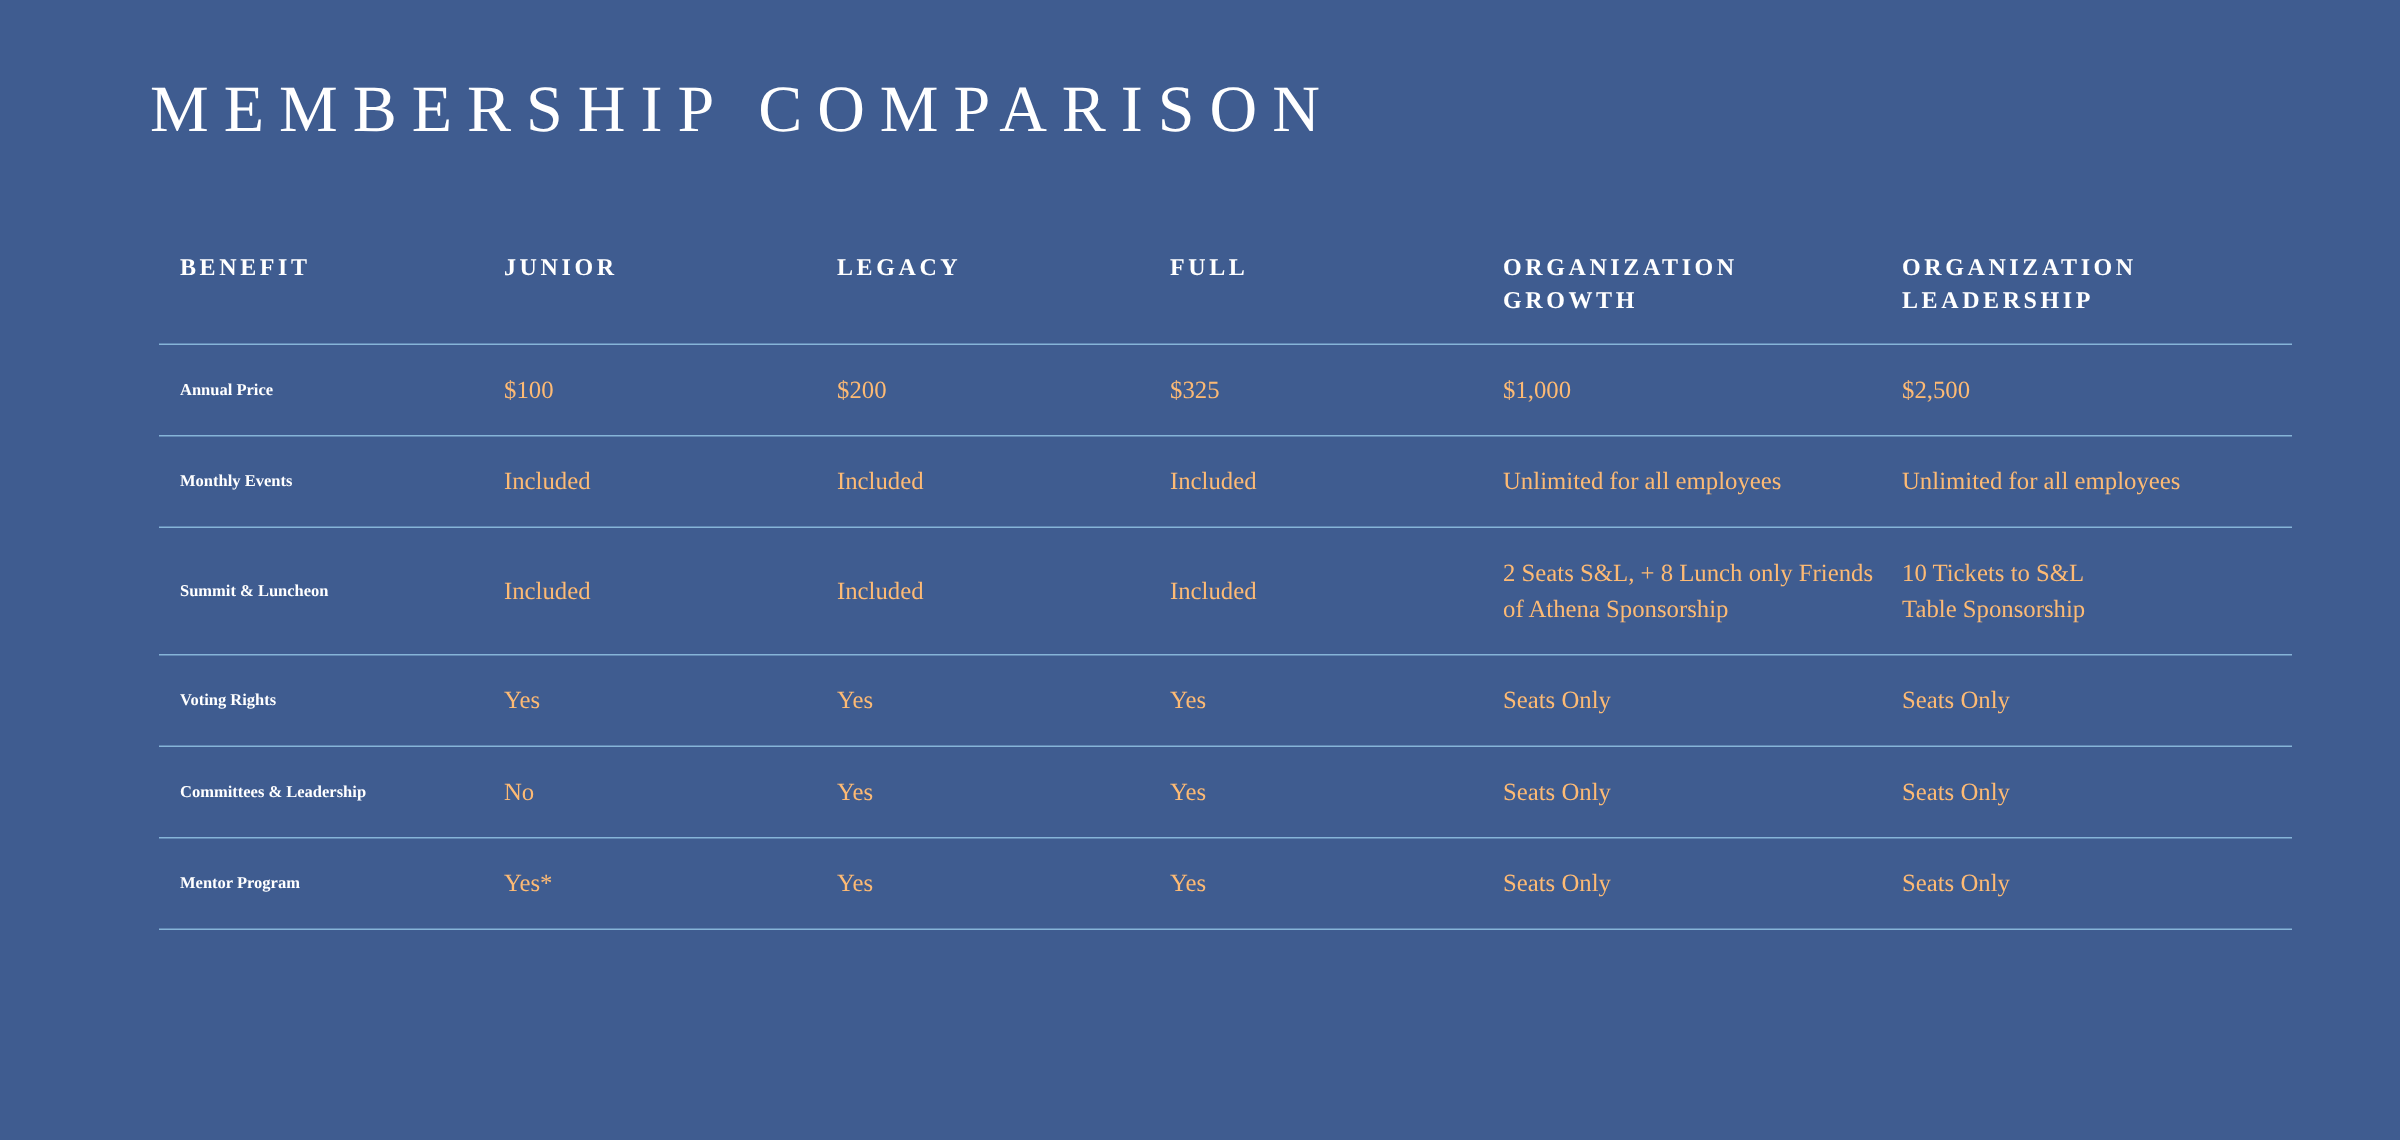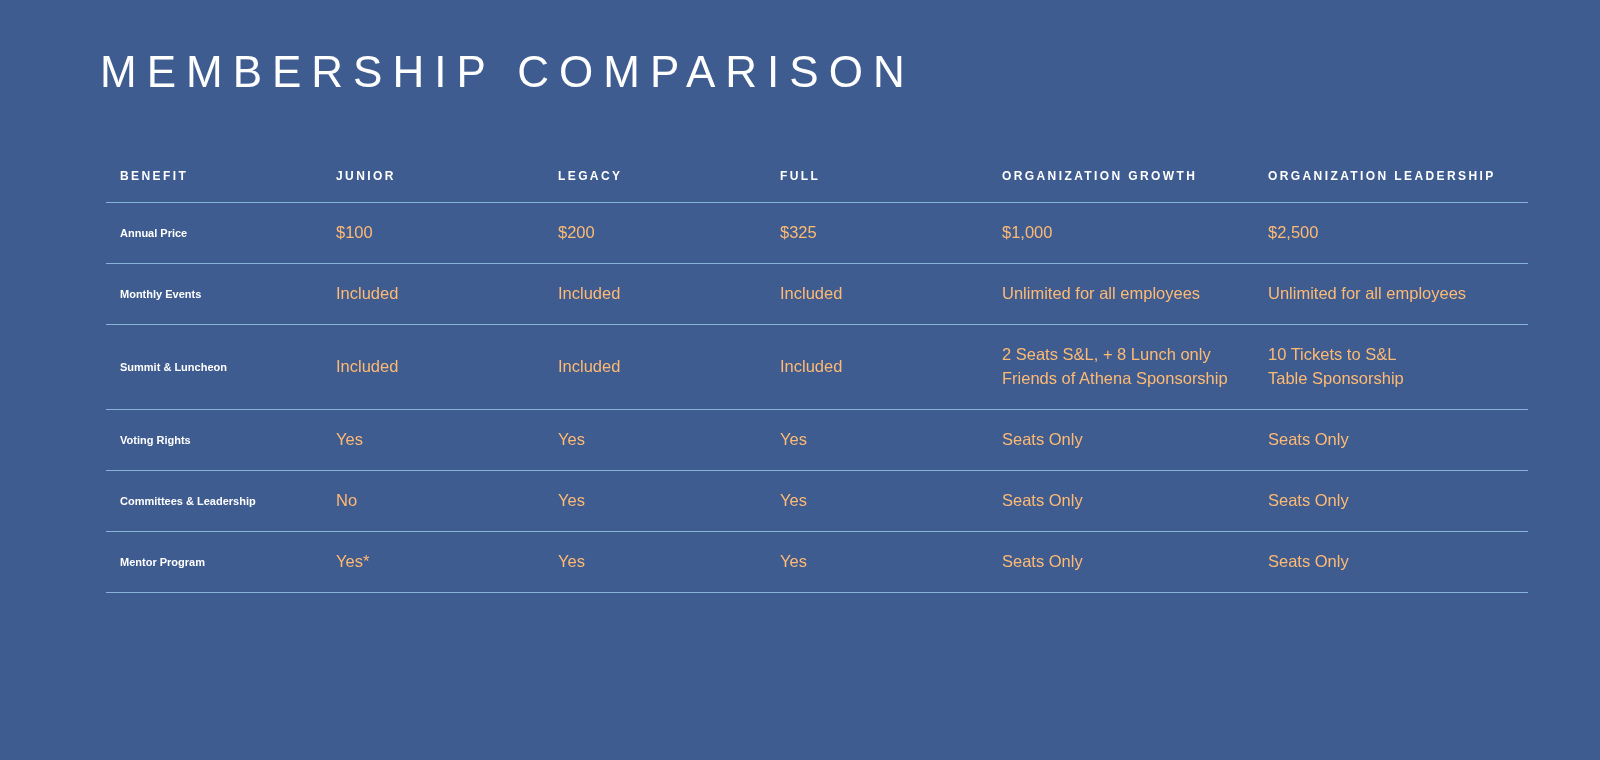--- a/index.html
+++ b/index.html
@@ -12,20 +12,21 @@
     background: #3f5c90;
     font-family: "Liberation Sans", sans-serif;
     color: #ffffff;
     overflow: hidden;
   }
   .page {
     position: relative;
     width: 1600px;
     height: 607px;
     box-sizing: border-box;
+    font-family: Liberation Serif, serif;
   }
   .page-title {
     position: absolute;
     left: 100px;
     top: 18px;
     font-size: 44px;
     font-weight: 400;
     letter-spacing: 10px;
     color: #ffffff;
     white-space: nowrap;
@@ -44,21 +45,21 @@
   table.comparison col.c0 { width: 230px; }
   table.comparison col.c1 { width: 222px; }
   table.comparison col.c2 { width: 222px; }
   table.comparison col.c3 { width: 222px; }
   table.comparison col.c4 { width: 266px; }
   table.comparison col.c5 { width: 260px; }
 
   thead th {
     text-align: left;
     vertical-align: top;
-    font-size: 12px;
+    font-size: 16px;
     font-weight: bold;
     letter-spacing: 2.4px;
     color: #ffffff;
     padding: 0 14px 18px 0;
     line-height: 1.35;
   }
   thead th.first { padding-left: 14px; }
 
   tbody tr {
     border-top: 1.5px solid #86b4d8;

